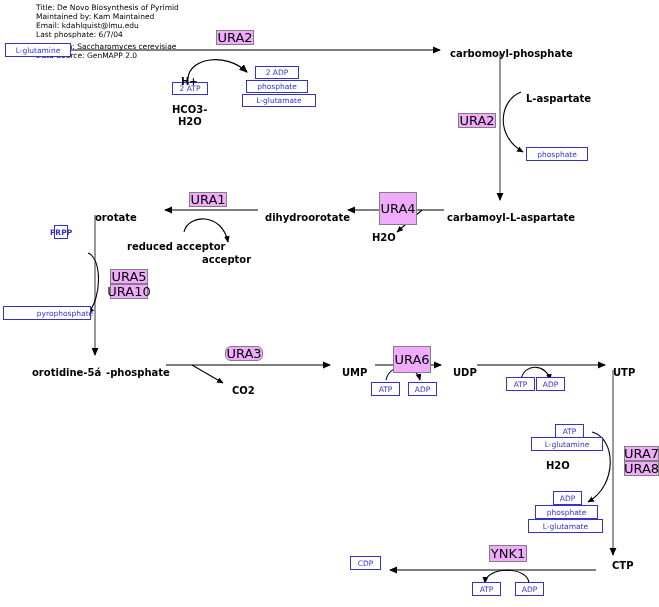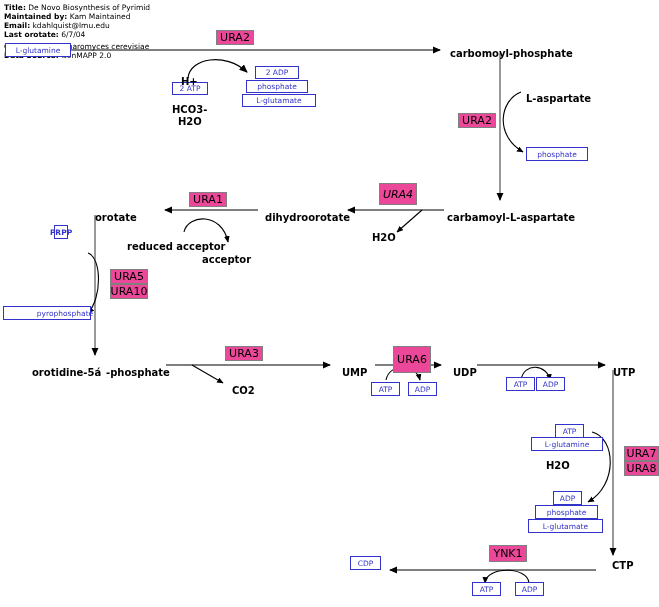--- a/index.html
+++ b/index.html
@@ -19,41 +19,42 @@
   }
   
   .info-line {
     position: absolute;
     font-size: 7.5px;
     color: #000000;
     white-space: nowrap;
     line-height: 9px;
   }
   .info-line .lbl {
-    font-weight: bold;
+    font-weight: normal;
+    margin-left: 32px;
   }
   .info-line .val {
     font-weight: normal;
   }
   
   .metab {
     position: absolute;
     font-size: 10px;
     font-weight: bold;
     color: #000000;
     white-space: nowrap;
     margin-top: 8px;
   }
   
   .gene-box {
     position: absolute;
     border: 1px solid #808080;
-    background: #ec4899;
+    background: #f0abfc;
     color: #000000;
-    font-size: 11px;
+    font-size: 13px;
     text-align: center;
     white-space: nowrap;
     box-sizing: border-box;
     display: flex;
     align-items: center;
     justify-content: center;
   }
   
   .blue-box {
     position: absolute;
@@ -89,21 +90,21 @@
   </div>
   <div class="info-line" style="left:4px; top:12px;">
     <span class="lbl">Maintained by:</span>
     <span class="val">Kam Maintained</span>
   </div>
   <div class="info-line" style="left:4px; top:21px;">
     <span class="lbl">Email:</span>
     <span class="val">kdahlquist@lmu.edu</span>
   </div>
   <div class="info-line" style="left:4px; top:30px;">
-    <span class="lbl">Last orotate:</span>
+    <span class="lbl">Last phosphate:</span>
     <span class="val">6/7/04</span>
   </div>
   <div class="info-line" style="left:4px; top:42px;">
     <span class="lbl">Organism:</span>
     <span class="val">Saccharomyces cerevisiae</span>
   </div>
   <div class="info-line" style="left:4px; top:51px;">
     <span class="lbl">Data Source:</span>
     <span class="val">GenMAPP 2.0</span>
   </div>
@@ -192,26 +193,26 @@
 
   <div class="blue-box" style="left:472px; top:582px; width:29px; height:14px;">ATP</div>
   <div class="blue-box" style="left:515px; top:582px; width:29px; height:14px;">ADP</div>
 
   <div class="gene-box" style="left:216px; top:30px; width:38px; height:15px;">URA2</div>
 
   <div class="gene-box" style="left:458px; top:113px; width:38px; height:15px;">URA2</div>
 
   <div class="gene-box" style="left:189px; top:192px; width:38px; height:15px;">URA1</div>
 
-  <div class="gene-box" style="left:379px; top:183px; width:38px; height:22px;font-style:italic;">URA4</div>
+  <div class="gene-box" style="left:379px; top:192px; width:38px; height:33px;">URA4</div>
 
   <div class="gene-box" style="left:110px; top:269px; width:38px; height:15px;">URA5</div>
   <div class="gene-box" style="left:110px; top:284px; width:38px; height:15px;">URA10</div>
 
-  <div class="gene-box" style="left:225px; top:346px; width:38px; height:15px;">URA3</div>
+  <div class="gene-box" style="left:225px; top:346px; width:38px; height:15px;border-radius:6px;">URA3</div>
 
   <div class="gene-box" style="left:393px; top:346px; width:38px; height:27px;">URA6</div>
 
   <div class="gene-box" style="left:624px; top:446px; width:35px; height:15px;">URA7</div>
   <div class="gene-box" style="left:624px; top:461px; width:35px; height:15px;">URA8</div>
 
   <div class="gene-box" style="left:489px; top:545px; width:38px; height:17px;">YNK1</div>
 
   <div class="metab" style="left:450px; top:40px;">carbomoyl-phosphate</div>
 

